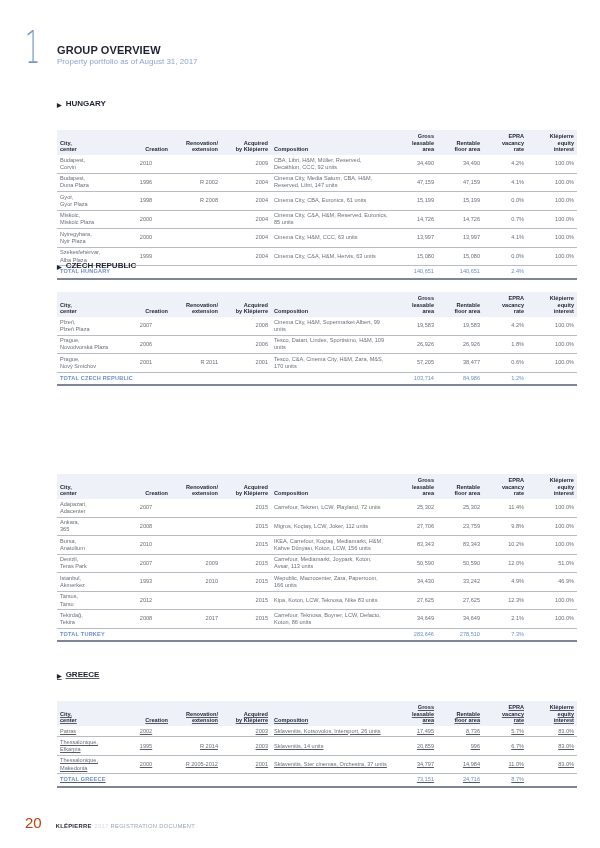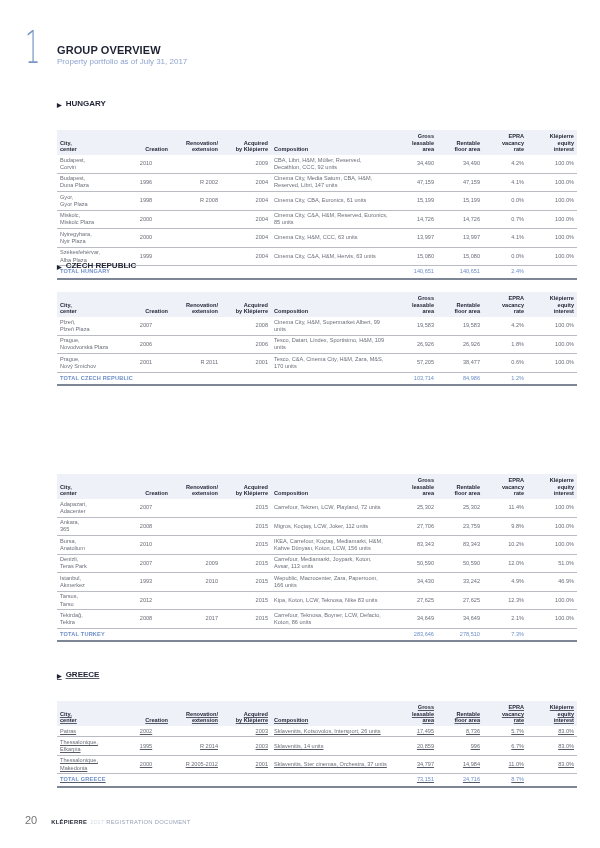--- a/index.html
+++ b/index.html
@@ -21,31 +21,31 @@
   tbody tr.total td { color: #6d8fc9; font-weight: normal; border-bottom: 2px solid #7e8696; padding-top: 2px; padding-bottom: 2px; }
   tbody tr.total td.tlabel { font-weight: bold; letter-spacing: 0.2px; }
   .l { text-align: left; }
   .r { text-align: right; }
   .c { text-align: center; }
 
   col.c1 { width: 64px; } col.c2 { width: 50px; } col.c3 { width: 50px; } col.c4 { width: 50px; }
   col.c5 { width: 120px; } col.c6 { width: 46px; } col.c7 { width: 46px; } col.c8 { width: 44px; } col.c9 { width: 50px; }
 
   .footer { position: absolute; left: 25px; top: 814px; display: flex; align-items: baseline; }
-  .page-num { font-size: 11px; color: #737373; margin-right: 14px; }
+  .page-num { font-size: 15px; color: #c2410c; margin-right: 14px; }
   .brand { font-size: 5.8px; font-weight: bold; color: #1f2233; letter-spacing: 0.3px; }
   .docname { font-size: 5.8px; color: #9aa5b8; letter-spacing: 0.3px; margin-left: 3px; }
   .docname .yr { color: #d5dbe6; }
 </style>
 </head>
 <body>
 
 <div class="chapter-num">1</div>
 <div class="title">GROUP OVERVIEW</div>
-<div class="subtitle">Property portfolio as of July 31, 2017</div>
+<div class="subtitle">Property portfolio as of August 31, 2017</div>
 
 <div id="sections-root">
     <div class="section" style="top: 96px;">
       <div class="sec-head">
         <span class="tri">▶</span>
         <span>HUNGARY</span>
       </div>
       <div style="height: 22px;"></div>
       <table>
         <colgroup>

